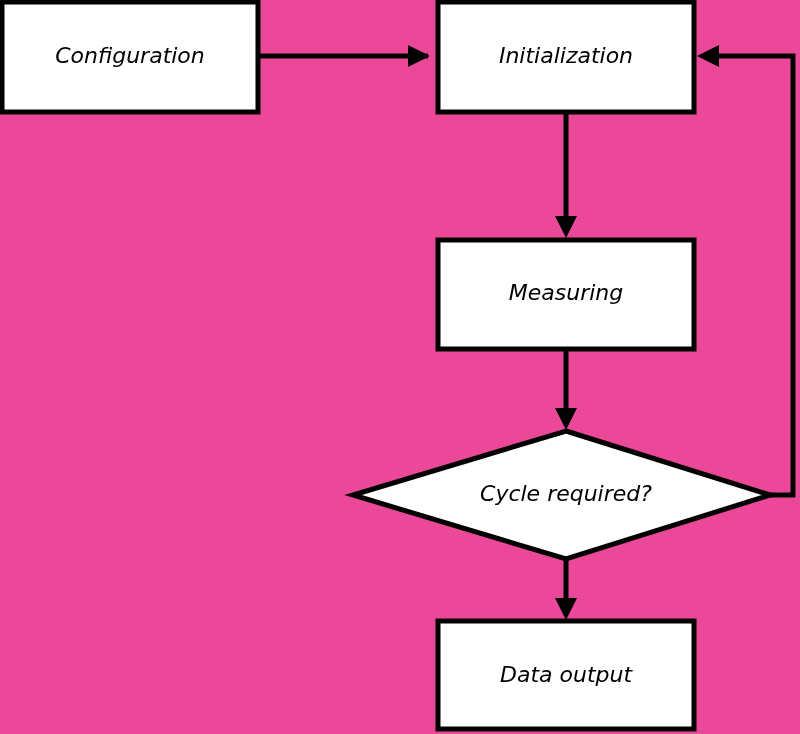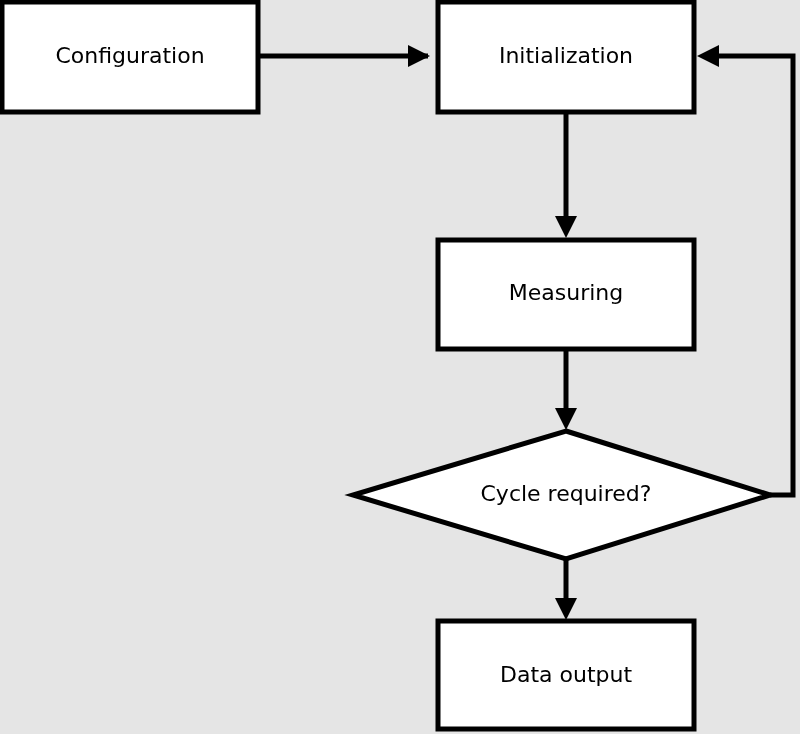--- a/index.html
+++ b/index.html
@@ -45,21 +45,21 @@
     fill: #000000;
     font-family: "DejaVu Sans", sans-serif;
     font-size: 22px;
     text-anchor: middle;
     dominant-baseline: middle;
   }
 </style>
 </head>
 <body>
 
-<div id="flowchart-root" style="background: #e5e5e5;">
+<div id="flowchart-root" style="background: #ec4899; font-style: italic;">
   <svg id="flow-svg" viewBox="0 0 800 734" xmlns="http://www.w3.org/2000/svg">
 
     <g>
 
       <g>
         <path class="edge-line" d="M 258 56 L 428 56" stroke="#000000"></path>
         <polygon class="arrow-head" points="430,56 408,45 408,67" fill="#000000"></polygon>
       </g>
 
       <g>

